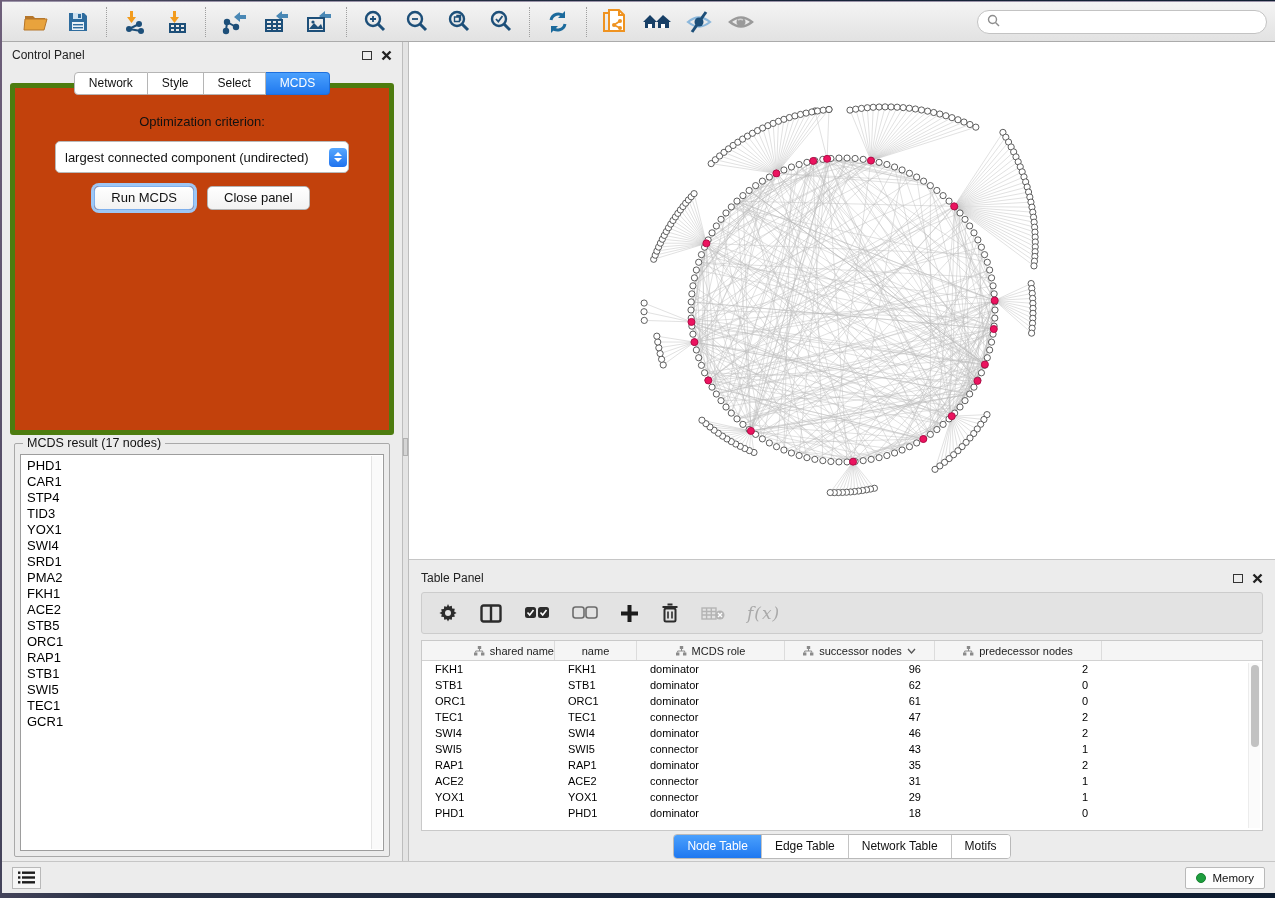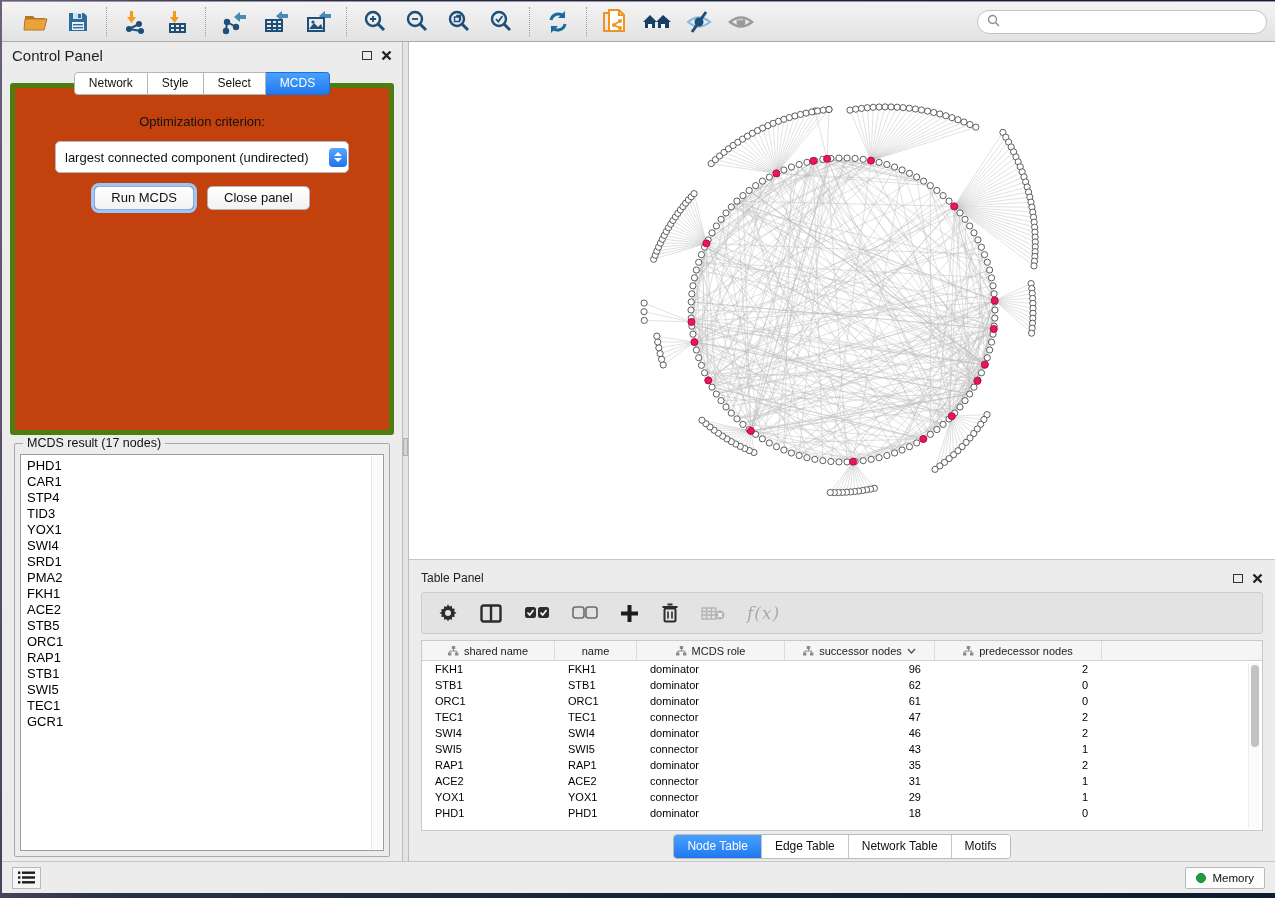--- a/index.html
+++ b/index.html
@@ -26,21 +26,21 @@
   .search-box {
     margin-left:auto; width:290px; height:24px; background:#fff;
     border:1px solid #c3c3c3; border-radius:13px; display:flex; align-items:center; padding:0 9px; gap:5px;
   }
   .search-box input { border:none; outline:none; flex:1; font-size:12px; background:transparent; font-family:"Liberation Sans",sans-serif; }
   
   .main-row { flex:1; display:flex; min-height:0; }
   
   .control-panel { width:400px; flex:0 0 400px; background:#ececec; display:flex; flex-direction:column; padding:0 0 4px 0; }
   .cp-header { height:26px; display:flex; align-items:center; padding:0 10px; }
-  .cp-title { font-size:15px; color:#222; }
+  .cp-title { font-size:12px; color:#222; }
   .win-icons { margin-left:auto; display:flex; gap:9px; align-items:center; }
   .float-icon { width:10px; height:9px; border:1.5px solid #333; background:transparent; }
   .close-icon svg { display:block; }
   .cp-tabs { display:flex; justify-content:center; height:23px; margin-top:4px; position:relative; z-index:2; }
   .cp-tab {
     font-size:12px; padding:3px 14px 4px; background:#fff; border:1px solid #b5b5b5; border-left:none;
     color:#111; display:flex; align-items:center;
   }
   .cp-tab:first-child { border-left:1px solid #b5b5b5; border-radius:4px 0 0 4px; }
   .cp-tab:last-child { border-radius:0 4px 4px 0; }
@@ -1250,21 +1250,21 @@
                   <path d="M1 5.5 h14 M1 9 h14 M5.6 2 v11 M10.3 2 v11"></path>
                 </g>
                 <circle cx="19" cy="9" r="4.5" fill="#b4b4b4"></circle>
                 <path d="M17 7 l4 4 M21 7 l-4 4" stroke="#fff" stroke-width="1.4"></path>
               </svg>
             </span>
           <span class="tp-icon fx-icon">f(x)</span>
         </div>
         <div class="tp-table-wrap">
           <div class="tp-thead" id="tp-thead">
-              <div class="th-cell" style="width: 133px; flex: 0 0 133px;">
+              <div class="th-cell" style="width: 133px; flex: 0 0 133px; justify-content: flex-end;">
                 <svg width="11" height="10" viewBox="0 0 11 10">
                   <g fill="#8a8a8a">
                     <rect x="3.8" y="0" width="3.4" height="3"></rect>
                     <rect x="0" y="6.5" width="3.4" height="3"></rect>
                     <rect x="7" y="6.5" width="3.4" height="3"></rect>
                   </g>
                   <path d="M5.5 3 v2 M1.7 6.5 v-1.5 h7 v1.5" stroke="#8a8a8a" fill="none"></path>
                 </svg>
                 <span>shared name</span>
               </div>

